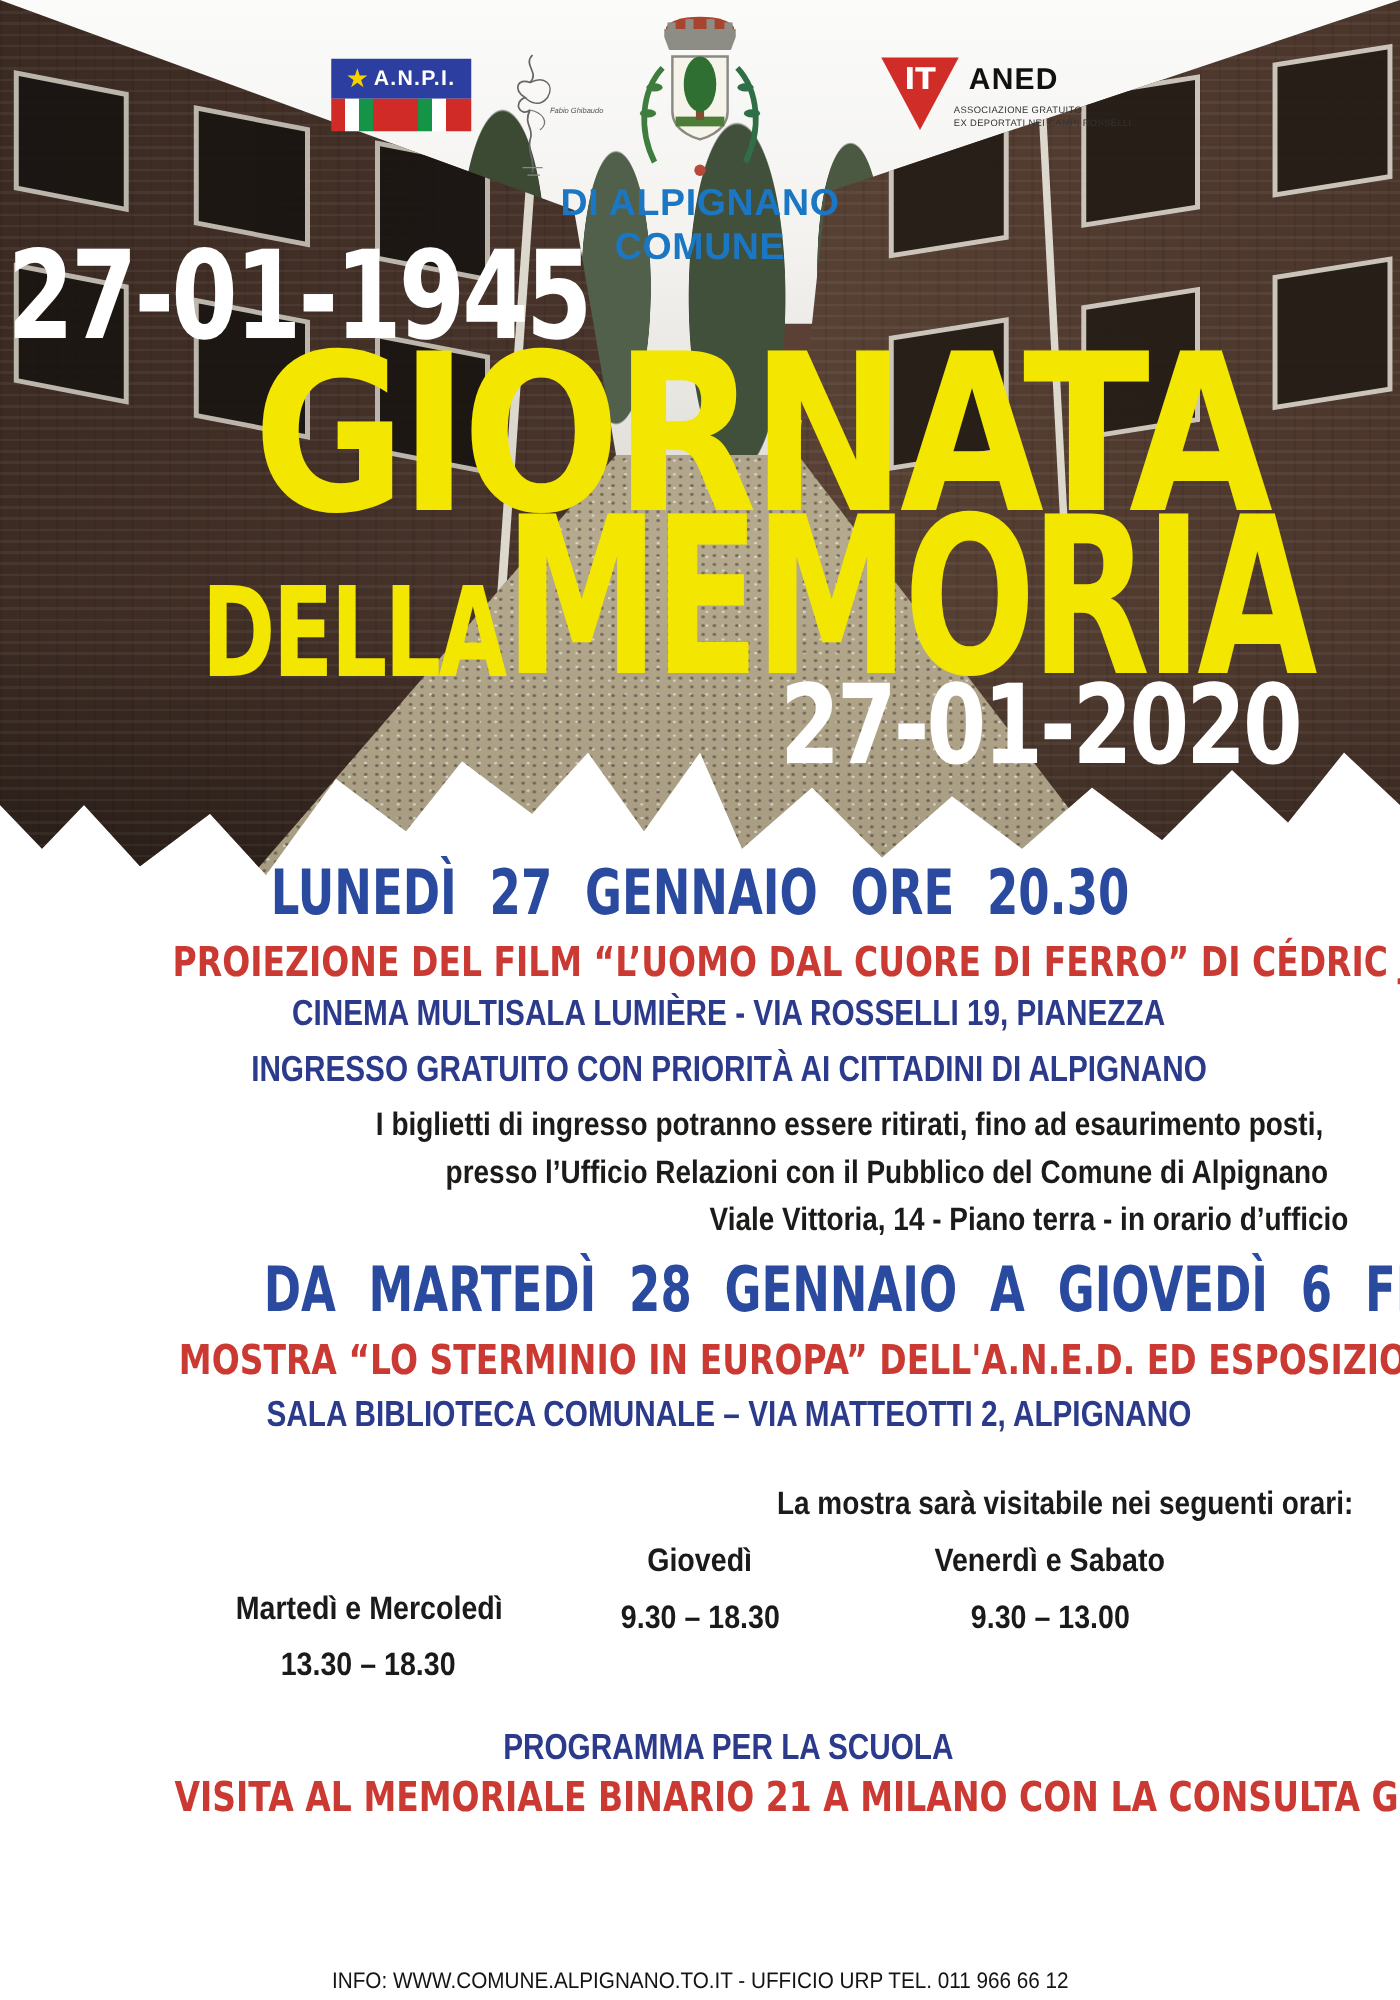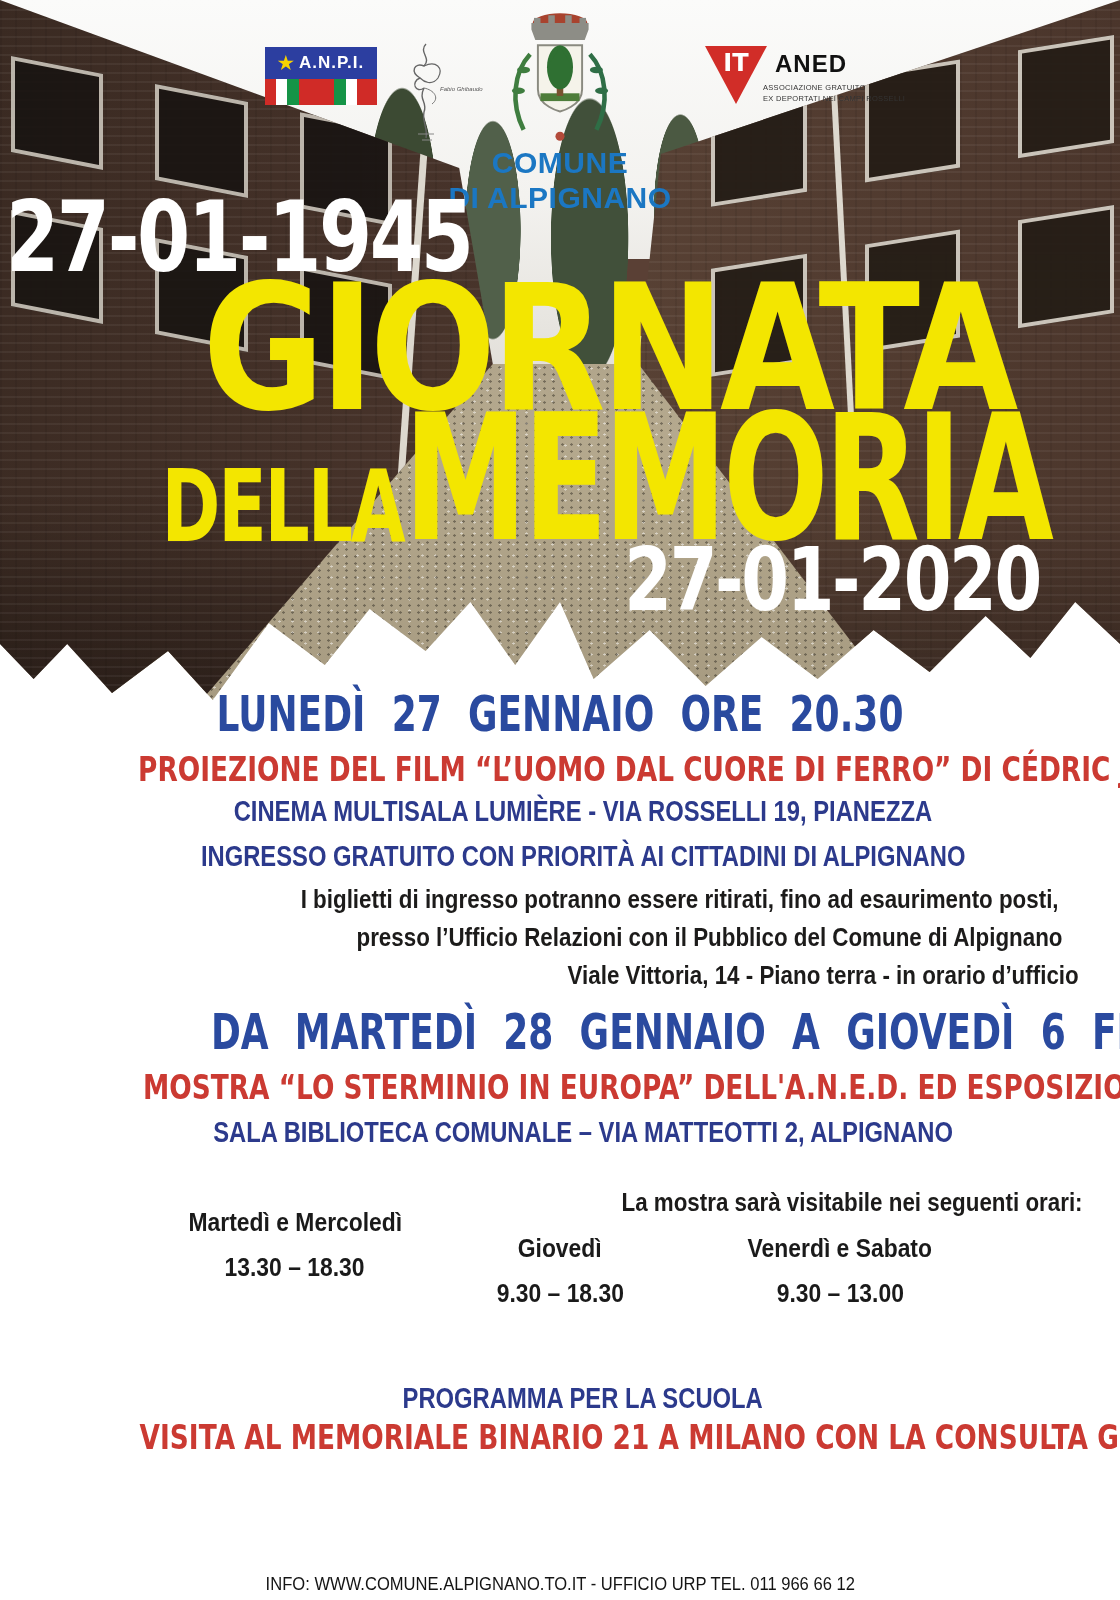--- a/index.html
+++ b/index.html
@@ -173,22 +173,22 @@
         <path d="M22 92 C12 72 14 48 27 34" fill="none" stroke="#3f7d3f" stroke-width="3.5"></path>
         <path d="M78 92 C88 72 86 48 73 34" fill="none" stroke="#2f6e46" stroke-width="3.5"></path>
         <ellipse cx="18" cy="62" rx="5" ry="2.5" fill="#3f7d3f"></ellipse>
           <ellipse cx="22" cy="46" rx="5" ry="2.5" fill="#3f7d3f"></ellipse>
         <ellipse cx="82" cy="62" rx="5" ry="2.5" fill="#2f6e46"></ellipse>
           <ellipse cx="78" cy="46" rx="5" ry="2.5" fill="#2f6e46"></ellipse>
         <circle cx="50" cy="97" r="3.5" fill="#b34a3a"></circle>
       </svg>
     </div>
     <div class="comune-name">
+      <div>DI ALPIGNANO</div>
       <div>COMUNE</div>
-      <div>DI ALPIGNANO</div>
     </div>
 
     <div class="aned">
       <svg width="66" height="64" viewBox="0 0 66 64">
         <polygon points="2,2 64,2 33,60" fill="#d12d28"></polygon>
         <text x="33" y="27" text-anchor="middle" font-family="DejaVu Sans, sans-serif" font-size="24" font-weight="bold" fill="#ffffff">IT</text>
       </svg>
       <span class="aned-name">ANED</span>
       <span class="aned-sub">
         <span>ASSOCIAZIONE GRATUITO</span><br>
@@ -230,21 +230,21 @@
 
   <div class="abs h-blue" style="top:1006px">
     <span class="sx">DA MARTEDÌ 28 GENNAIO A GIOVEDÌ 6 FEBBRAIO</span></div>
   <div class="abs t-red" style="top:1071px">
     <span class="sx">MOSTRA “LO STERMINIO IN EUROPA” DELL'A.N.E.D. ED ESPOSIZIONE A TEMA</span></div>
   <div class="abs t-navy" style="top:1117px">
     <span class="sx">SALA BIBLIOTECA COMUNALE – VIA MATTEOTTI 2, ALPIGNANO</span></div>
   <div class="abs t-body" style="top:1189px">
     <span class="sx">La mostra sarà visitabile nei seguenti orari:</span></div>
 
-  <div class="sched-col" style="left:130px;top:1207px;width:330px">
+  <div class="sched-col" style="left:130px;top:1271px;width:330px">
     <span class="days"><span class="sx">Martedì e Mercoledì</span></span>
     <span class="hours"><span class="sx">13.30 – 18.30</span></span>
   </div>
   <div class="sched-col" style="left:430px;top:1233px;width:260px">
     <span class="days"><span class="sx">Giovedì</span></span>
     <span class="hours"><span class="sx">9.30 – 18.30</span></span>
   </div>
   <div class="sched-col" style="left:690px;top:1233px;width:300px">
     <span class="days"><span class="sx">Venerdì e Sabato</span></span>
     <span class="hours"><span class="sx">9.30 – 13.00</span></span>

